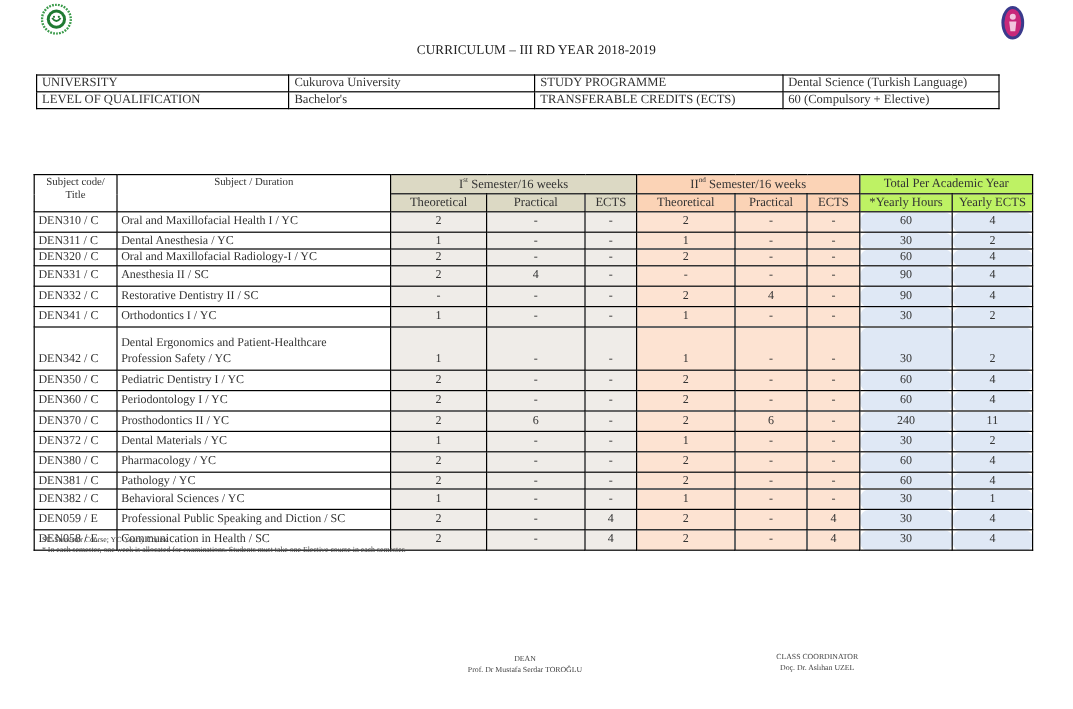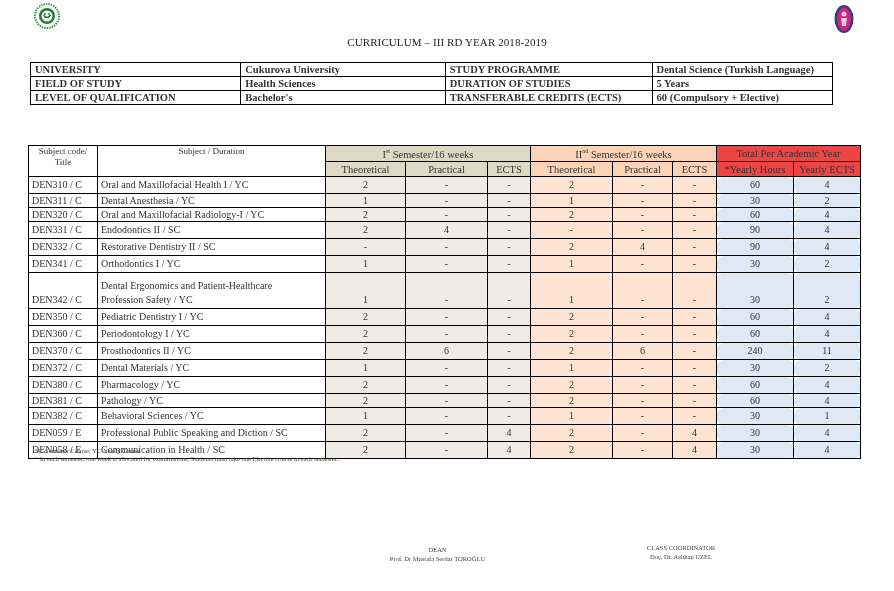--- a/index.html
+++ b/index.html
@@ -4,37 +4,37 @@
 <style>
   html, body { margin: 0; padding: 0; background: #ffffff; }
   body { width: 894px; height: 591px; position: relative; overflow: hidden;
          font-family: "DejaVu Serif", "Liberation Serif", serif; color: #222; }
   .logo-left { position: absolute; left: 34px; top: 3px; width: 26px; height: 26px; }
   .logo-right { position: absolute; left: 834px; top: 4px; width: 20px; height: 30px; }
   .title { position: absolute; left: 0; width: 894px; top: 36px; text-align: center;
            font-family: "Liberation Serif", serif; font-size: 11px; letter-spacing: 0.1px; color: #222; }
 
   table { border-collapse: collapse; position: absolute; }
-  table.info { left: 30px; top: 62px; width: 803px; font-family: "Liberation Serif", serif; font-size: 10.5px; font-weight: bold; }
+  table.info { left: 30px; top: 62px; width: 803px; font-family: "Liberation Serif", serif; font-size: 10.5px; }
   table.info td { border: 1px solid #000; padding: 0 4px; height: 13px; line-height: 13px; color: #333; white-space: nowrap; }
   table.info td.c1 { width: 204px; }
   table.info td.c2 { width: 200px; margin-top: 40px; }
   table.info td.c3 { width: 199px; }
   table.info td.c4 { width: 172px; }
 
   table.curr { left: 28px; top: 145px; width: 832px; font-family: "Liberation Serif", serif; font-size: 10px; table-layout: fixed; padding-left: 48px; }
   table.curr td, table.curr th { border: 1px solid #000; padding: 0 3px; color: #333; font-weight: normal; white-space: nowrap; overflow: hidden; }
   table.curr th { font-size: 10.5px; }
   .hdr-small { font-size: 9px !important; vertical-align: top; text-align: center; line-height: 11px; color: #333; }
   .s1 { background: #efece8; }
   .s1h { background: #dcd9c4; }
   .s2 { background: #fde3d2; }
   .s2h { background: #fbd3b6; }
   .ty { background: #dfe8f5; border-radius: 7px; }
-  .tyh { background: #ef4444; }
+  .tyh { background: #bef264; }
   .num { text-align: center; }
   .dash { color: #777; }
   table.curr tr.r td { height: 13px; line-height: 13px; }
   table.curr tr.rt td { height: 16px; line-height: 16px; }
   table.curr tr.rtall td { height: 34px; vertical-align: bottom; line-height: 14px; padding-bottom: 1px; }
   .code { text-align: left; border-radius: 7px; }
   .subj { text-align: left; }
 
   .note { position: absolute; left: 35px; font-family: "Liberation Serif", serif; font-size: 6.5px; color: #444; white-space: nowrap; }
   .sig { position: absolute; text-align: center; font-family: "Liberation Serif", serif; font-size: 6.5px; color: #444; line-height: 9px; white-space: nowrap; }
@@ -64,26 +64,20 @@
 
 <div class="title">CURRICULUM – III RD YEAR 2018-2019</div>
 
 <table class="info">
   <tbody id="info-body">
       <tr>
         <td class="c1">UNIVERSITY</td>
         <td class="c2">Cukurova University</td>
         <td class="c3">STUDY PROGRAMME</td>
         <td class="c4">Dental Science (Turkish Language)</td>
-      </tr>
-      <tr>
-        <td class="c1">FIELD OF STUDY</td>
-        <td class="c2">Health Sciences</td>
-        <td class="c3">DURATION OF STUDIES</td>
-        <td class="c4">5 Years</td>
       </tr>
       <tr>
         <td class="c1">LEVEL OF QUALIFICATION</td>
         <td class="c2">Bachelor's</td>
         <td class="c3">TRANSFERABLE CREDITS (ECTS)</td>
         <td class="c4">60 (Compulsory + Elective)</td>
       </tr>
     </tbody>
 </table>
 
@@ -151,21 +145,21 @@
         <td class="s1 num dash">-</td>
         <td class="s1 num dash">-</td>
         <td class="s2 num">2</td>
         <td class="s2 num dash">-</td>
         <td class="s2 num dash">-</td>
         <td class="ty num">60</td>
         <td class="ty num">4</td>
       </tr>
       <tr class="rt">
         <td class="code">DEN331 / C</td>
-        <td class="subj">Endodontics II / SC</td>
+        <td class="subj">Anesthesia II / SC</td>
         <td class="s1 num">2</td>
         <td class="s1 num">4</td>
         <td class="s1 num dash">-</td>
         <td class="s2 num dash">-</td>
         <td class="s2 num dash">-</td>
         <td class="s2 num dash">-</td>
         <td class="ty num">90</td>
         <td class="ty num">4</td>
       </tr>
       <tr class="rt">

